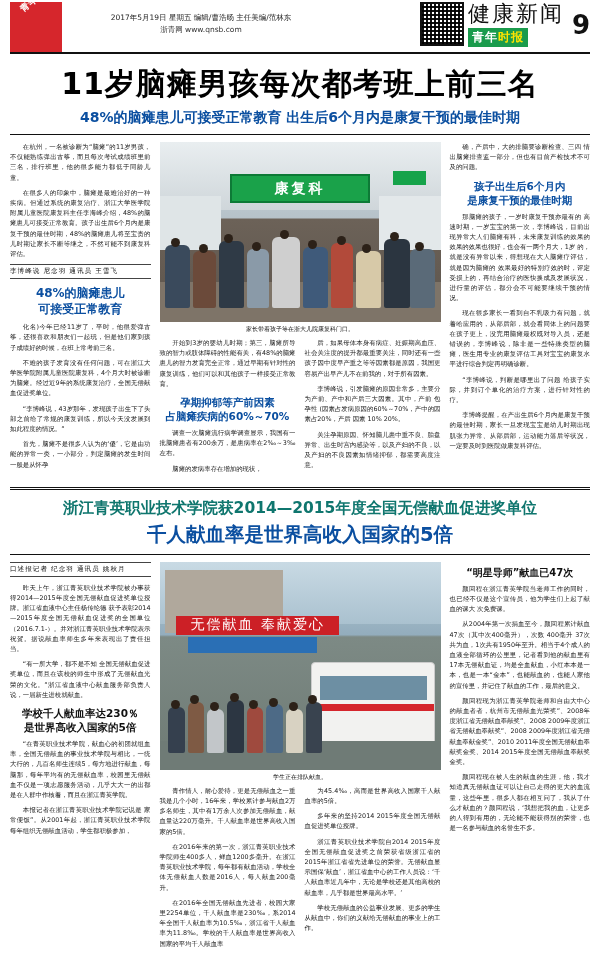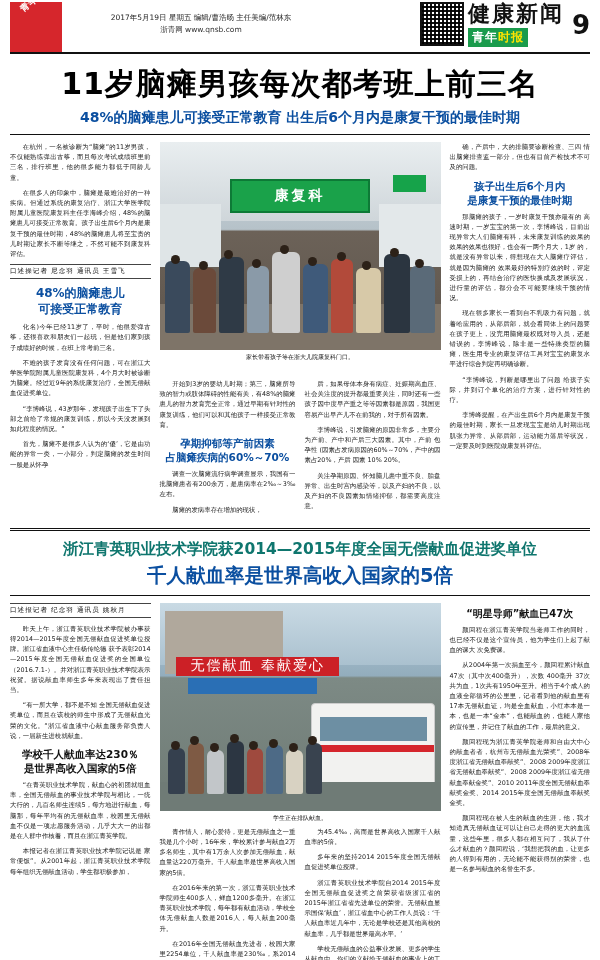--- a/index.html
+++ b/index.html
@@ -67,21 +67,21 @@
     background:
       repeating-linear-gradient(0deg, #111 0 2px, #fff 2px 4px),
       repeating-linear-gradient(90deg, #111 0 2px, #fff 2px 4px);
     background-blend-mode: multiply;
     border: 2px solid #111;
     flex: none;
   }
   .brandblock { margin-left: 4px; }
   .brand-cn {
     font-size: 22px;
-    font-weight: bold;
+    font-weight: normal;
     letter-spacing: 2px;
     line-height: 24px;
     color: #111;
     font-family: "DejaVu Sans", "Liberation Sans", sans-serif;
   }
   .brand-sub {
     background: #1a9b4c;
     color: #fff;
     font-size: 12px;
     font-weight: bold;
@@ -156,21 +156,21 @@
   }
   .cap {
     font-size: 6px;
     text-align: center;
     color: #111;
     margin-top: 2px;
     line-height: 9px;
   }
 
   
-  .p1 { height: 208px; background: linear-gradient(#cfd9df 0%, #b6c2c9 42%, #6c6258 43%, #5c544c 100%); }
+  .p1 { height: 180px; background: linear-gradient(#cfd9df 0%, #b6c2c9 42%, #6c6258 43%, #5c544c 100%); }
   .p1 .ceiling { position:absolute; top:0; left:0; right:0; height:38%; background: linear-gradient(#e9eef0, #cfd6da); }
   .p1 .signboard { position:absolute; top:18%; left:25%; width:50%; height:16%; background:#1aa24a; border:2px solid #0d7a36; display:flex; align-items:center; justify-content:center; color:#fff; font-size:14px; font-weight:bold; letter-spacing:3px; }
   .p1 .exitsign { position:absolute; top:16%; right:5%; width:12%; height:8%; background:#16a34a; }
   .p1 .wallL { position:absolute; top:30%; left:0; width:22%; height:30%; background:#dfe5e7; }
   .p1 .wallR { position:absolute; top:30%; right:0; width:22%; height:30%; background:#e3e8ea; }
   .p1 .floor { position:absolute; bottom:0; left:0; right:0; height:22%; background:#7e7468; }
   .crowd { position:absolute; bottom:8%; width:100%; height:56%; }
   .pers { position:absolute; bottom:0; border-radius:6px 6px 2px 2px; }
   .head { position:absolute; width:9px; height:9px; border-radius:50%; background:#2c2118; }
 
@@ -227,21 +227,21 @@
 
   <div class="h1">11岁脑瘫男孩每次都考班上前三名</div>
   <div class="h2">48%的脑瘫患儿可接受正常教育   出生后6个月内是康复干预的最佳时期</div>
   <div class="rule"></div>
 
   <div class="cols">
 
     <div class="col">
       <p class="body-text">在杭州，一名被诊断为“脑瘫”的11岁男孩，不仅能熟练弹出古筝，而且每次考试成绩班里前三名，排行班里，他的很多能力都低于同龄儿童。</p>
       <p class="body-text">在很多人的印象中，脑瘫是最难治好的一种疾病。但通过系统的康复治疗、浙江大学医学院附属儿童医院康复科主任李海峰介绍，48%的脑瘫患儿可接受正常教育。孩子出生后6个月内是康复干预的最佳时期，48%的脑瘫患儿将至宝贵的儿时期让家长不断等继之，不然可能不到康复科评估。</p>
-      <div class="byline">口述操记者  尼念羽  通讯员  王雪飞</div>
+      <div class="byline">李博峰说  尼念羽  通讯员  王雪飞</div>
       <div class="sub-h" style="white-space:pre-line">48%的脑瘫患儿
 可接受正常教育</div>
       <p class="body-text">化名)今年已经11岁了，平时，他很爱弹古筝，还很喜欢和朋友们一起玩，但是他们家到孩子成绩好的时候，在班上常考前三名。</p>
       <p class="body-text">不难的孩子发育没有任何问题，可在浙江大学医学院附属儿童医院康复科，4个月大时被诊断为脑瘫。经过近9年的系统康复治疗，全国无偿献血促进奖单位。</p>
       <p class="body-text">“李博峰说，43岁那年，发现孩子出生下了头部之前给了常规的康复训练，所以今天没发展到如此程度的情况。”</p>
       <p class="body-text">首先，脑瘫不是很多人认为的‘傻’，它是由功能的异常一类，一小部分，判定脑瘫的发生时间一般是从怀孕</p>
     </div>
 
     <div class="col" style="flex:2">
       <div class="photo p1">
@@ -268,21 +268,21 @@
             <div class="head" style="left:63%;bottom:62%"></div>
           <div class="pers" style="left:70%;width:9%;height:56%;background:#d7c9a8"></div>
             <div class="head" style="left:72%;bottom:54%"></div>
           <div class="pers" style="left:80%;width:9%;height:68%;background:#2b3540"></div>
             <div class="head" style="left:82%;bottom:66%"></div>
           <div class="pers" style="left:89%;width:9%;height:58%;background:#5a6a78"></div>
             <div class="head" style="left:91%;bottom:56%"></div>
         </div>
       </div>
       <div class="cap">家长带着孩子等在浙大儿院康复科门口。</div>
-      <div class="cols" style="margin-top:18px">
+      <div class="cols" style="margin-top:5px">
         <div class="col">
           <p class="body-text">开始到3岁的婴幼儿时期；第三，脑瘫所导致的智力或肢体障碍的性能有关，有48%的脑瘫患儿的智力发育完全正常，通过早期有针对性的康复训练，他们可以和其他孩子一样接受正常教育。</p>
           <div class="sub-h small" style="white-space:pre-line">孕期抑郁等产前因素
 占脑瘫疾病的60%～70%</div>
           <p class="body-text">调查一次脑瘫流行病学调查显示，我国有一批脑瘫患者有200余万，是患病率在2‰～3‰左右。</p>
           <p class="body-text">脑瘫的发病率存在增加的现状，</p>
         </div>
         <div class="col">
           <p class="body-text">后，如果母体本身有病症、妊娠期高血压、社会关注度的提升都最重要关注，同时还有一些孩子因中度早产重之等等因素都是原因，我国更容易产出早产儿不在前我的，对于所有因素。</p>
           <p class="body-text">李博峰说，引发脑瘫的原因非常多，主要分为产前、产中和产后三大因素。其中，产前  包孕性  (因素占发病原因的60%～70%，产中的因素占20%，产后  因素  10%  20%。</p>

